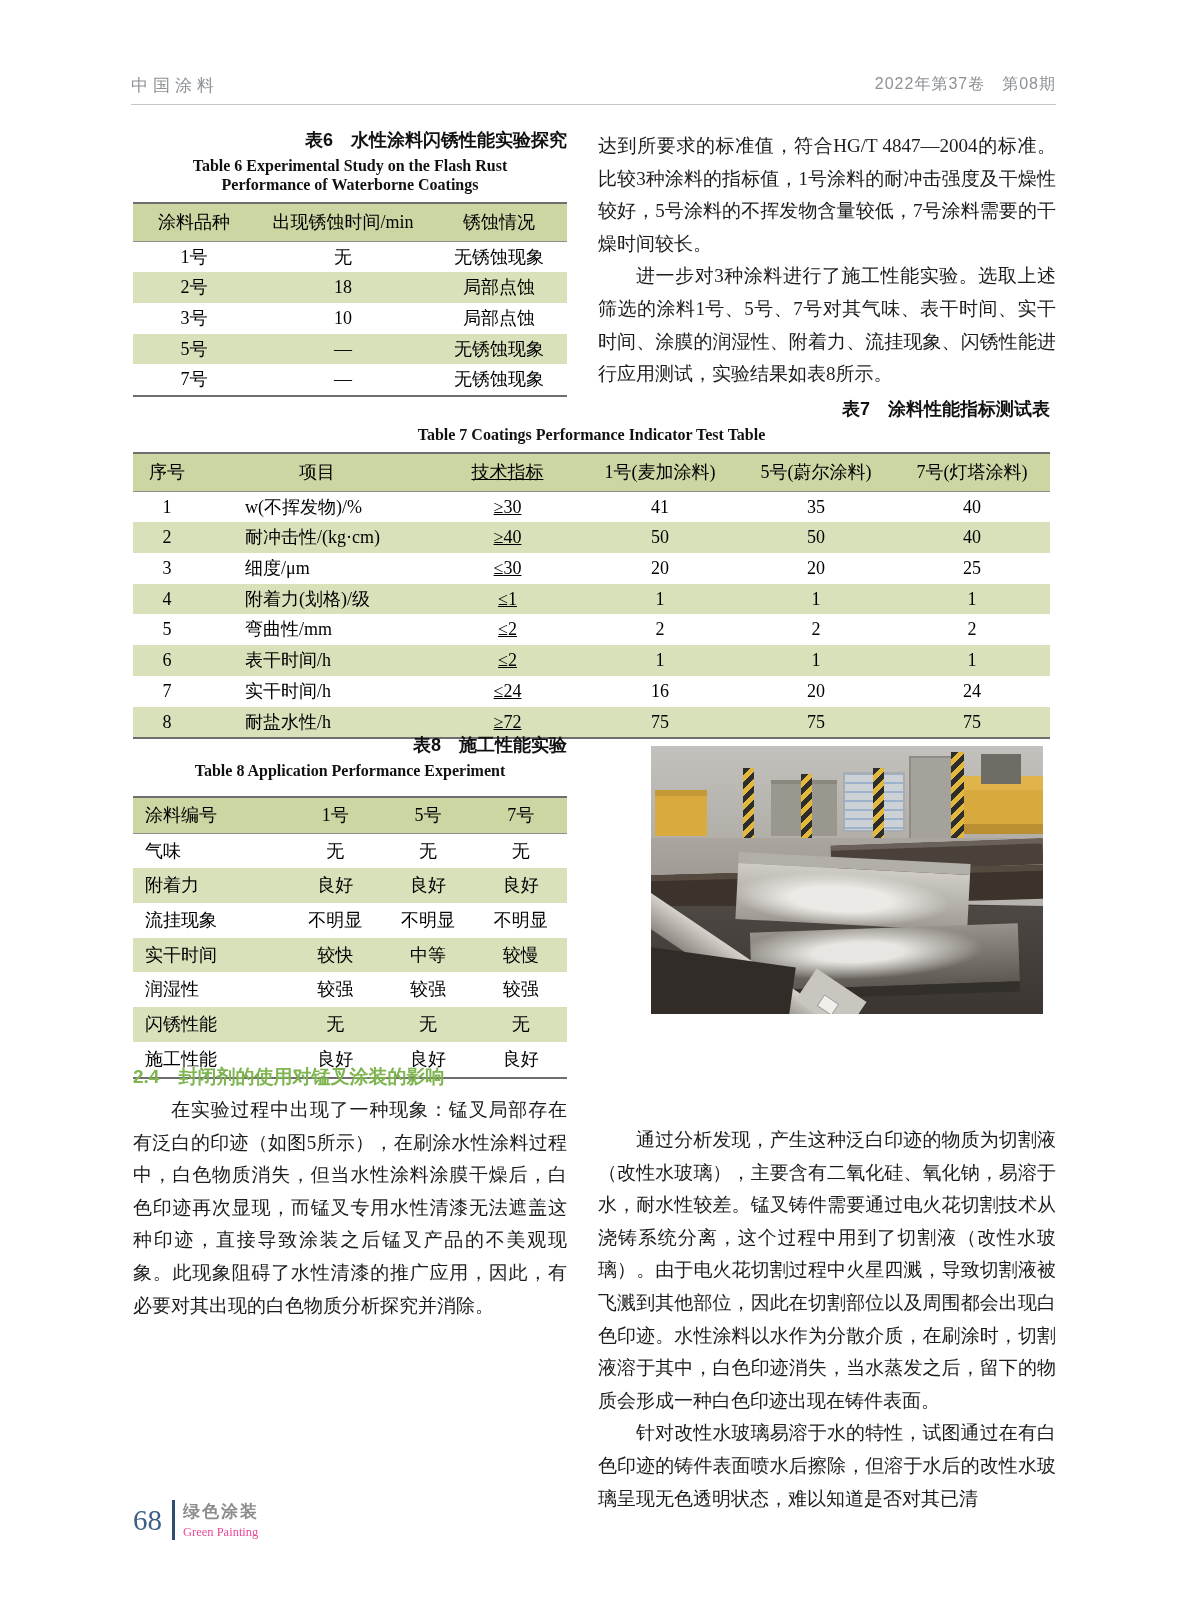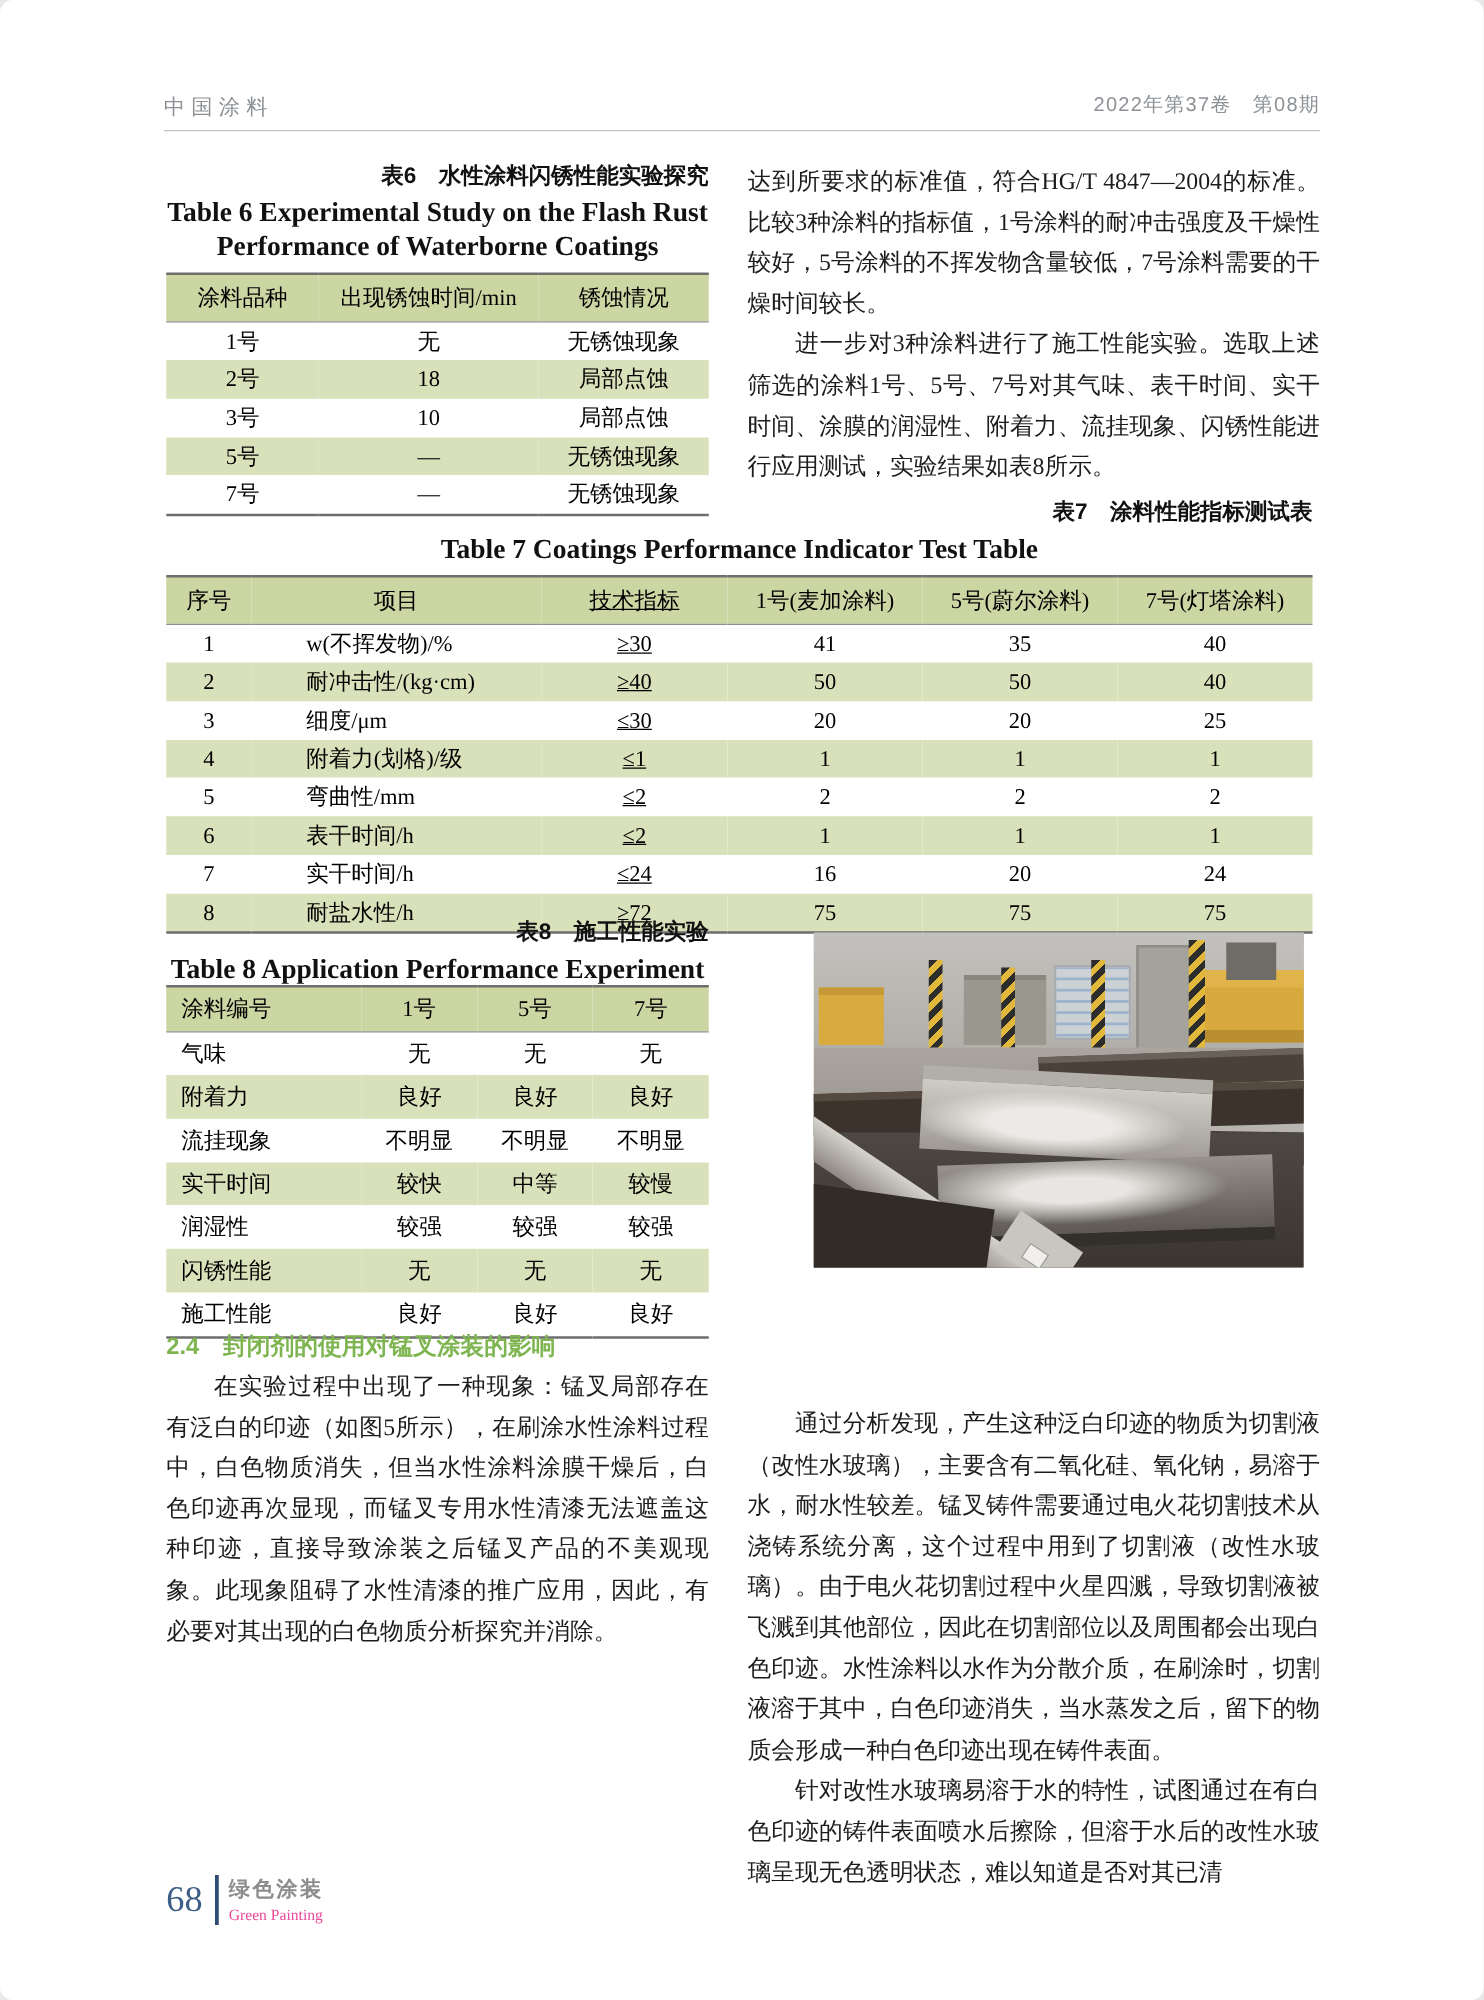--- a/index.html
+++ b/index.html
@@ -1,19 +1,19 @@
 <!DOCTYPE html>
 <html><head>
 <meta charset="utf-8">
 <style>
   html,body{margin:0;padding:0;background:#e9e9e9;}
   .page{
     position:relative;width:1187px;height:1600px;background:#ffffff;
     margin:0 auto;overflow:hidden;
-    font-family:"Liberation Serif","DejaVu Serif",serif;color:#1c1c1c;border-radius:10px;
+    font-family:"Liberation Serif","DejaVu Serif",serif;color:#1c1c1c;
   }
   
   .runhead{position:absolute;left:131px;top:74px;width:925px;height:30px;
     border-bottom:1px solid #c3c6c8;display:flex;justify-content:space-between;align-items:flex-start;}
   .runhead .jcn{font-family:"Liberation Sans","DejaVu Sans",sans-serif;color:#8d9195;font-size:17px;letter-spacing:5px;}
   .runhead .iss{font-family:"Liberation Sans","DejaVu Sans",sans-serif;color:#8d9195;font-size:16px;letter-spacing:1px;}
   
   .jtable{border-collapse:collapse;table-layout:fixed;
     font-size:18px;line-height:1.15;color:#000000;}
   .jtable th{font-weight:normal;padding:8px 2px;}
@@ -30,21 +30,21 @@
   #table7{width:917px;}
   #table7 th:nth-child(1),#table7 td:nth-child(1){width:64px;}
   #table7 th:nth-child(2),#table7 td:nth-child(2){width:228px;}
   #table7 th:nth-child(3),#table7 td:nth-child(3){width:145px;text-decoration:underline;}
   #table7 td:nth-child(2){text-align:left;padding-left:44px;}
   #table8{width:434px;}
   #table8 th:nth-child(1),#table8 td:nth-child(1){width:142px;text-align:left;padding-left:12px;}
   #table8 th,#table8 td{padding-top:7px;padding-bottom:7px;}
   
   .tt-cn{font-family:"Liberation Sans","DejaVu Sans",sans-serif;font-weight:bold;font-size:18px;text-align:right;color:#111;}
-  .tt-en{font-weight:bold;font-size:22px;text-align:center;color:#111;margin-top:5px;}
+  .tt-en{font-weight:bold;font-size:16px;text-align:center;color:#111;margin-top:5px;}
   
   .para{font-size:19px;line-height:32.6px;text-align:justify;text-justify:inter-ideograph;}
   .indent{text-indent:2em;}
   .sec-head{font-family:"Liberation Sans","DejaVu Sans",sans-serif;font-weight:bold;
     font-size:19px;color:#7eb550;margin:8px 0 4px 0;}
   
   .blk{position:absolute;}
   .lcol{left:133px;width:434px;}
   .rcol{left:598px;width:458px;}
   .t7col{left:133px;width:917px;}
@@ -227,21 +227,21 @@
             <td>75</td>
             <td>75</td>
           </tr>
         </tbody>
       </table>
   </div>
 
   <div class="blk lcol" style="top:733px;">
     <div class="tt-cn">表8　施工性能实验</div>
     <div class="tt-en">Table 8   Application Performance Experiment</div>
-    <table id="table8" class="jtable" style="margin-top:0;">
+    <table id="table8" class="jtable" style="margin-top:16px;">
         <thead>
           <tr>
             <th>涂料编号</th>
             <th>1号</th>
             <th>5号</th>
             <th>7号</th>
           </tr>
         </thead>
         <tbody>
           <tr>

